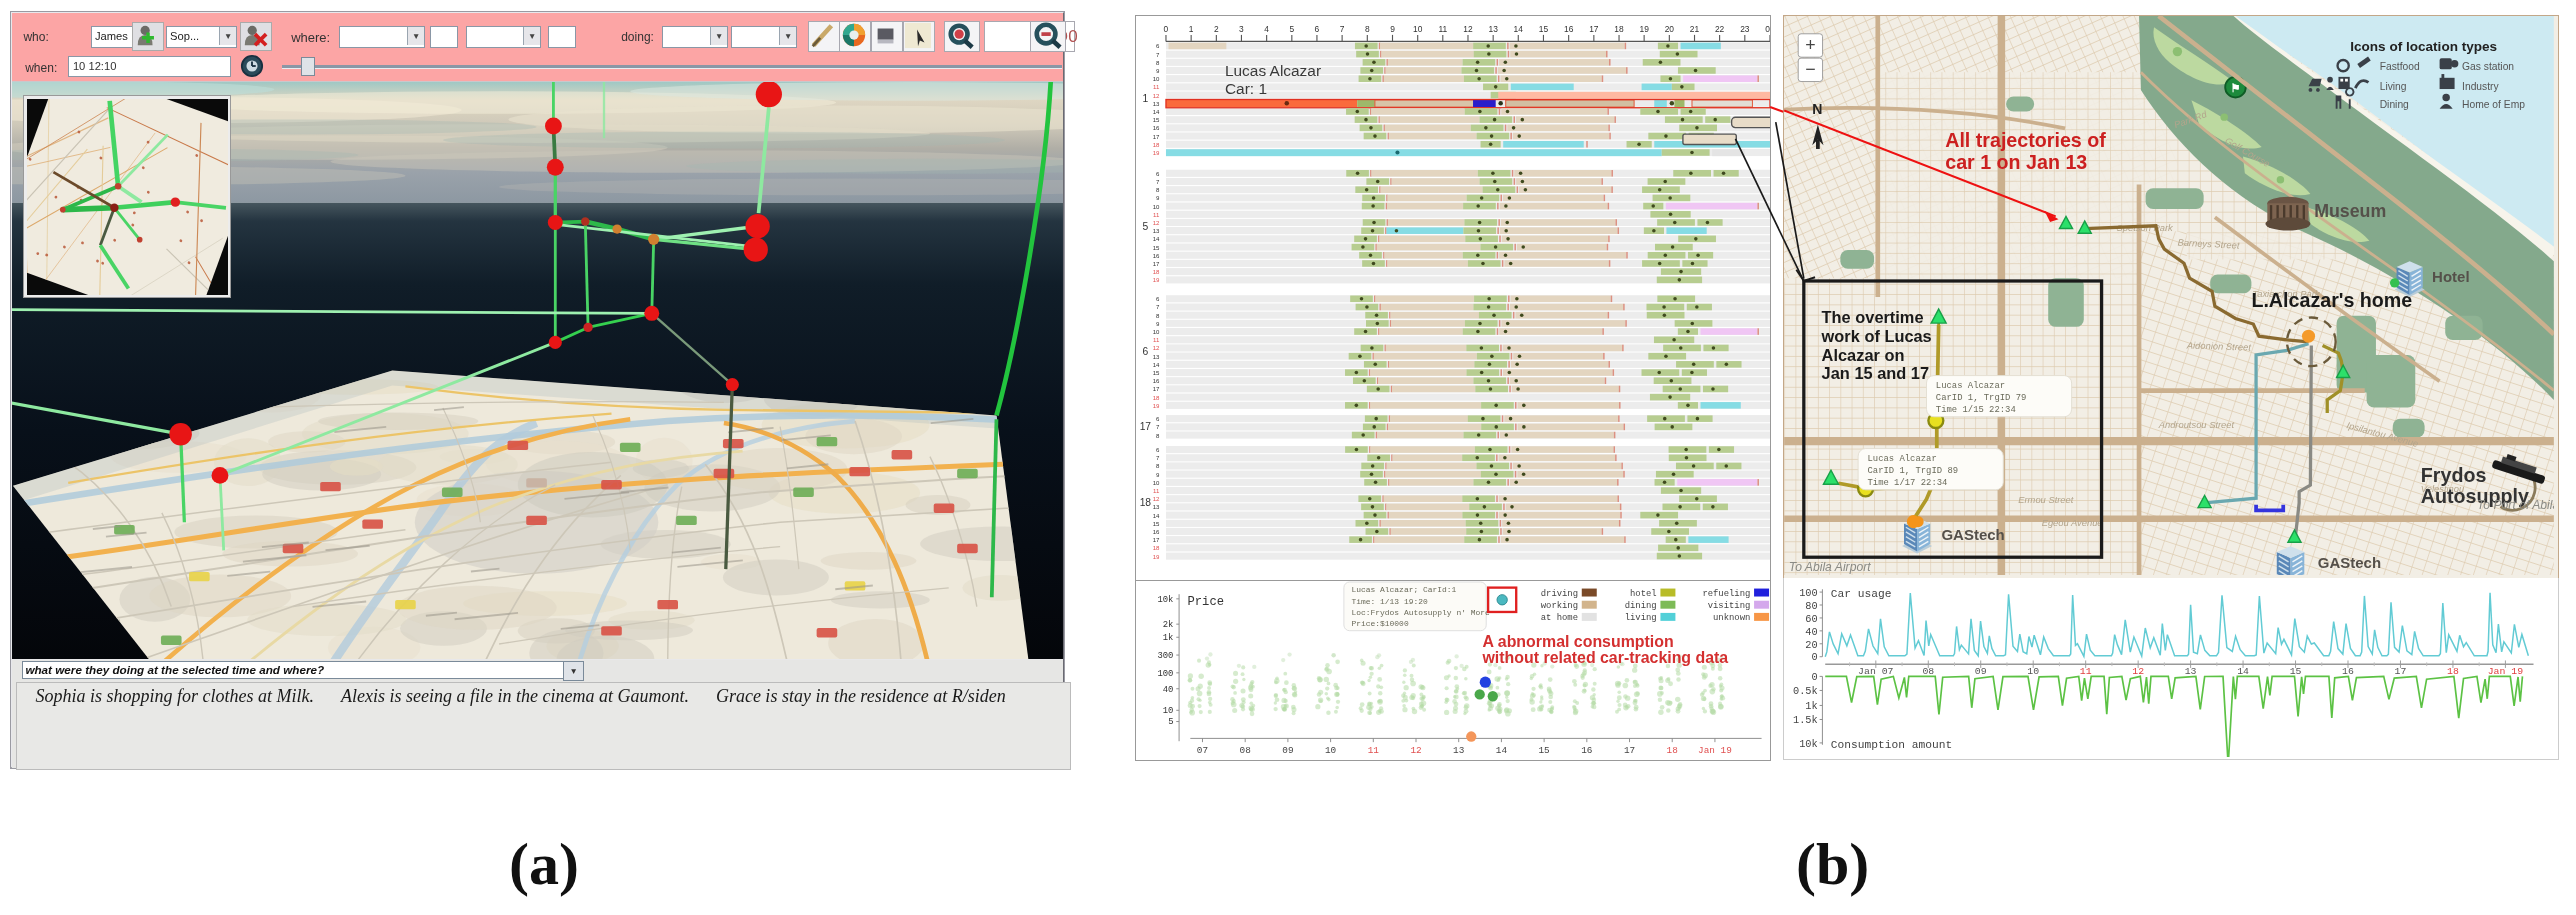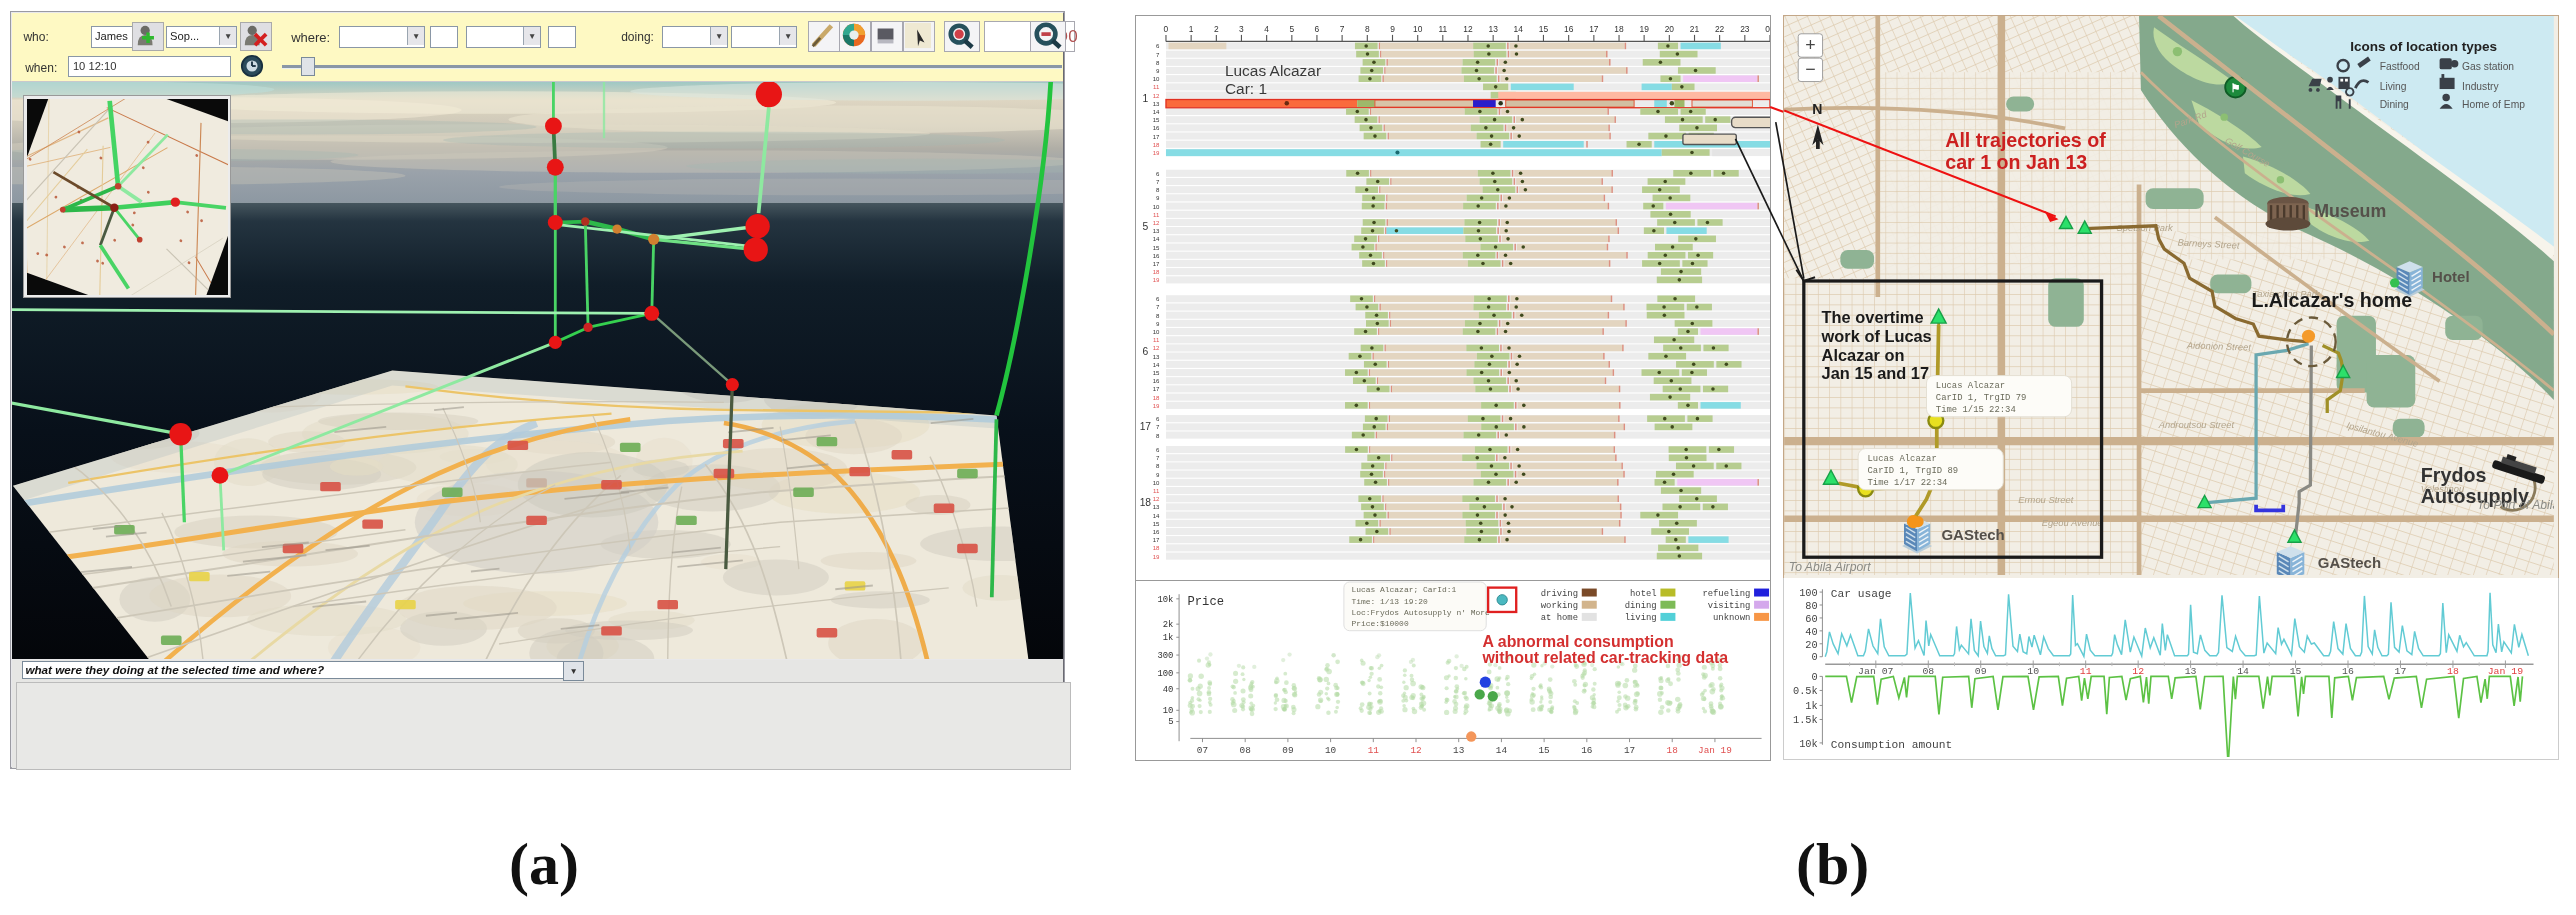--- a/index.html
+++ b/index.html
@@ -2,21 +2,21 @@
 <html style="font-size:15px"><head><meta charset="utf-8">
 <style>
 html,body{margin:0;padding:0;background:#ffffff;width:2576px;height:916px;position:relative;
 font-family:"Liberation Sans",sans-serif;}
 .abs{position:absolute;}
 svg{display:block;}
 .lab{position:absolute;font-family:"Liberation Serif",serif;font-weight:bold;font-size:60px;color:#111;}
 </style></head>
 <body>
 <div class="abs" style="left:11.2px;top:12px;width:1051px;height:754px;background:#e8e8ea;border:1.9px solid;border-color:#e8e8ec #6a6a72 #6a6a72 #e8e8ec;outline:0.9px solid #9a9aa2;">
-    <div class="abs" style="left:0;top:0;width:1051px;height:68px;background:#fef9c3;border-bottom:0.9px solid #c8c8cc;text-decoration:underline;">
+    <div class="abs" style="left:0;top:0;width:1051px;height:68px;background:#fca5a5;border-bottom:0.9px solid #c8c8cc;text-decoration:underline;">
       <div class="abs" style="left:11.2px;top:17px;font-size:12px;color:#333;">who:</div>
       <div class="abs" style="left:41px;top:13px;width:71px;height:19.7px;background:#fff;border:0.9px solid #8a97a6;font-size:11.2px;color:#222;margin-left:38px;">
         <span style="position:absolute;left:2.8px;top:2.8px;">James</span>
         <span style="position:absolute;right:0;top:0;width:16px;height:18px;background:#e6e6ea;border-left:0.9px solid #9aa5b0;color:#444;font-size:8.4px;text-align:center;line-height:18px;">▼</span>
       </div>
       <div class="abs" style="left:128,top:9.4px;"></div>
       <div class="abs" style="left:120px;top:9.4px;width:30px;height:27px;background:#dfdfe3;border:0.9px solid #aaa;">
 <svg width="28" height="25" viewBox="0 0 30 27">
           <circle cx="13" cy="8" r="5" fill="#6b6b66"></circle>
           <path d="M5 24 Q5 13 13 13 Q21 13 21 24 Z" fill="#7a7a72"></path>
@@ -418,20 +418,21 @@
         <circle cx="38" cy="118" r="3" fill="#c04030"></circle>
         <circle cx="120" cy="150" r="3" fill="#c04030"></circle>
       </svg>
     </div>
     <div class="abs" style="left:0;top:647px;width:1051px;height:108px;background:#e6e6e4;"></div>
     <div class="abs" style="left:9.4px;top:648px;width:540px;height:16px;background:#fff;border:0.9px solid #7a8a99;font-size:11.7px;color:#111;font-style:italic;">
       <span style="position:absolute;left:2.8px;top:0.9px;font-weight:bold;font-family:'Liberation Sans';">what were they doing at the selected time and where?</span>
     </div>
     <div class="abs" style="left:551px;top:648px;width:19px;height:18px;background:#dfe3e8;border:0.9px solid #7a8a99;font-size:8.4px;color:#333;text-align:center;line-height:18px;">▼</div>
     <div class="abs" style="left:3.7px;top:669px;width:1042px;height:82px;background:#e8e8e6;border:0.9px solid #bbb;font-family:'Liberation Serif',serif;font-style:italic;font-size:18px;color:#1a1a1a;line-height:22.5px;padding:1.9px 5.6px;">
+      <div style="text-indent:13px">Sophia is shopping for clothes at Milk.&nbsp;&nbsp;&nbsp;&nbsp;&nbsp;&nbsp;Alexis is seeing a file in the cinema at Gaumont.&nbsp;&nbsp;&nbsp;&nbsp;&nbsp;&nbsp;Grace is stay in the residence at R/siden</div>
     </div>
   </div>
 <div class="abs" style="left:1135px;top:15px;width:634px;height:565px;background:#fff;border:0.9px solid #999;">
     <svg width="634" height="565" viewBox="0 0 677 603">
       <line x1="32" y1="27" x2="677" y2="27" stroke="#555" stroke-width="1.4"></line>
       <line x1="32" y1="20" x2="32" y2="27" stroke="#555" stroke-width="1.2"></line>
       <text x="32" y="17" font-size="9" fill="#333" text-anchor="middle">0</text>
       <line x1="58.9" y1="20" x2="58.9" y2="27" stroke="#555" stroke-width="1.2"></line>
       <text x="58.9" y="17" font-size="9" fill="#333" text-anchor="middle">1</text>
       <line x1="85.8" y1="20" x2="85.8" y2="27" stroke="#555" stroke-width="1.2"></line>

